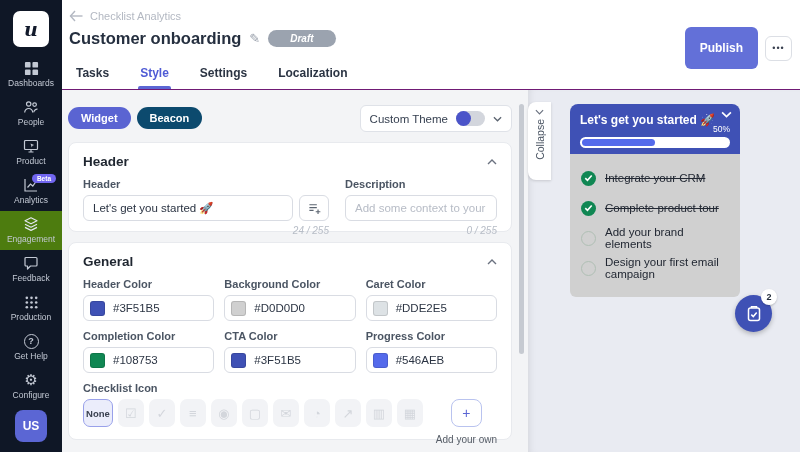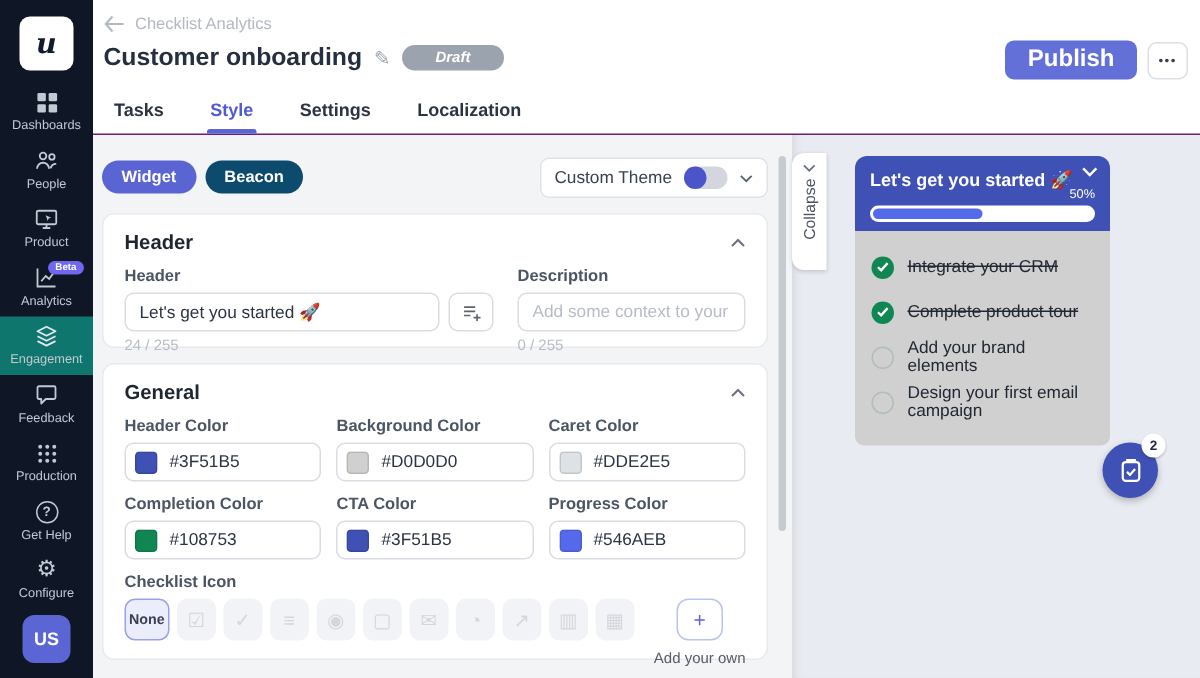--- a/index.html
+++ b/index.html
@@ -3,21 +3,21 @@
 <meta charset="utf-8">
 <style>
   * { margin:0; padding:0; box-sizing:border-box; }
   body { font-family:"Liberation Sans", sans-serif; background:#fff; }
   .screen { position:relative; width:800px; height:452px; background:#fff; overflow:hidden; }
 
   
   .sidebar { position:absolute; left:0; top:0; width:62px; height:452px; background:#0f1726; display:flex; flex-direction:column; align-items:center; z-index:5; }
   .logo-box { width:36px; height:36px; background:#fff; border-radius:7px; margin:11px 0 8px; display:flex; align-items:center; justify-content:center; font-family:"DejaVu Serif", serif; font-style:italic; font-weight:bold; font-size:19px; color:#121a2b; cursor:pointer; }
   .side-item { position:relative; width:62px; padding:5px 0 6px; display:flex; flex-direction:column; align-items:center; gap:2px; cursor:pointer; }
-  .side-item.active { background:#0f766e; }
+  .side-item.active { background:#4d7c0f; }
   .side-label { font-size:8.5px; color:#c3c9d4; }
   .side-icon { height:16px; display:flex; align-items:center; justify-content:center; }
   .side-icon svg { display:block; }
   .beta-badge { position:absolute; top:2px; right:6px; background:#7166f0; color:#fff; font-size:6.5px; font-weight:bold; padding:1px 5px; border-radius:6px; }
   .side-spacer { flex:1; }
   .help-circ { width:15px; height:15px; border:1.2px solid #c3c9d4; border-radius:50%; color:#c3c9d4; font-size:9px; font-weight:bold; display:flex; align-items:center; justify-content:center; }
   .gear-glyph { font-size:15px; color:#c3c9d4; line-height:16px; }
   .avatar { width:32px; height:32px; background:#5b66d4; border-radius:8px; color:#fff; font-size:12px; font-weight:bold; display:flex; align-items:center; justify-content:center; margin:4px 0 10px; cursor:pointer; }
 
   
@@ -26,21 +26,21 @@
   .back-row { display:flex; align-items:center; gap:7px; padding:10px 0 0 7px; color:#b3b8c2; font-size:11px; cursor:pointer; }
   .title-row { display:flex; align-items:center; gap:8px; padding:7px 0 0 7px; }
   .page-title { font-size:16.5px; font-weight:bold; color:#252f3f; }
   .pencil { color:#9aa1ac; font-size:13px; cursor:pointer; }
   .draft-badge { background:#9ba3af; color:#fff; font-size:10px; font-weight:bold; padding:3px 22px; border-radius:11px;font-style:italic; }
   .tabs { position:absolute; left:12px; bottom:0; display:flex; gap:27px; }
   .tab { position:relative; font-size:12px; font-weight:bold; color:#2b3443; padding:6px 2px 9px; cursor:pointer; }
   .tab.active { color:#4f5bd5; }
   .tab.active::after { content:""; position:absolute; left:0; right:0; bottom:0; height:3px; background:#5b66d4; border-radius:2px 2px 0 0; }
   .top-actions { position:absolute; right:8px; top:27px; display:flex; gap:7px; align-items:center; }
-  .publish-btn { background:#6370d8; color:#fff; border:none; font-size:16px; font-weight:bold; padding:4px 15px; border-radius:6px; cursor:pointer; font-family:inherit; }
+  .publish-btn { background:#6370d8; color:#fff; border:none; font-size:12px; font-weight:bold; padding:14px 15px; border-radius:6px; cursor:pointer; font-family:inherit; }
   .more-btn { background:#fff; border:1px solid #dcdfe5; border-radius:6px; width:27px; height:25px; font-size:9px; letter-spacing:1px; color:#3a4150; cursor:pointer; display:flex; align-items:center; justify-content:center; }
 
   
   .content { position:absolute; top:90px; left:0; right:0; bottom:0; background:#f3f4f6; }
   .editor { position:absolute; left:0; top:0; width:458px; height:100%; }
 
   .pill-row { position:absolute; left:6px; top:17px; display:flex; gap:6px; }
   .pill { font-size:11px; font-weight:bold; padding:5px 13px; border-radius:14px; cursor:pointer; border:none; font-family:inherit; }
   .pill.widget { background:#5a64d2; color:#fff; }
   .pill.beacon { background:#0c4a6e; color:#fff; }
@@ -55,21 +55,21 @@
   .chev { cursor:pointer; display:flex; }
 
   .field-label { font-size:11px; font-weight:bold; color:#4b5563; margin:9px 0 5px; }
   .inp { width:100%; height:26px; border:1px solid #d9dce3; border-radius:6px; font-size:11.5px; color:#2b3443; padding:0 9px; font-family:inherit; background:#fff; }
   .inp::placeholder { color:#b7bcc6; }
   .hdr-cols { display:flex; gap:16px; }
   .hdr-col1 { width:246px; }
   .hdr-col2 { flex:1; }
   .inp-row { display:flex; gap:6px; }
   .icon-btn { width:30px; height:26px; border:1px solid #d9dce3; background:#fff; border-radius:6px; display:flex; align-items:center; justify-content:center; cursor:pointer; flex:none; }
-  .count { font-size:10px; color:#b6bcc6; text-align:left; margin-top:4px; }
+  .count { font-size:10px; color:#b6bcc6; text-align:right; margin-top:4px;font-style:italic; }
 
   .color-grid { display:grid; grid-template-columns:1fr 1fr 1fr; column-gap:10px; }
   .color-box { height:26px; border:1px solid #d9dce3; border-radius:6px; display:flex; align-items:center; gap:8px; padding:0 6px; cursor:pointer; }
   .swatch { width:15px; height:15px; border-radius:3px; border:1px solid rgba(0,0,0,.12); flex:none; }
   .color-val { font-size:11.5px; color:#2b3443; }
 
   .cl-icon-row { display:flex; gap:5px; align-items:flex-start; margin-top:2px; }
   .none-btn { width:32px; height:28px; border:1.5px solid #99a1ea; background:#ebedfb; border-radius:7px; font-size:9.5px; font-weight:bold; color:#3a4150; cursor:pointer; font-family:inherit; }
   .cl-icon { width:28px; height:28px; background:#f2f3f6; border:none; border-radius:7px; color:#d3d6dc; font-size:13px; cursor:pointer; display:flex; align-items:center; justify-content:center; }
   .plus-col { display:flex; flex-direction:column; align-items:center; margin-left:8px; }

